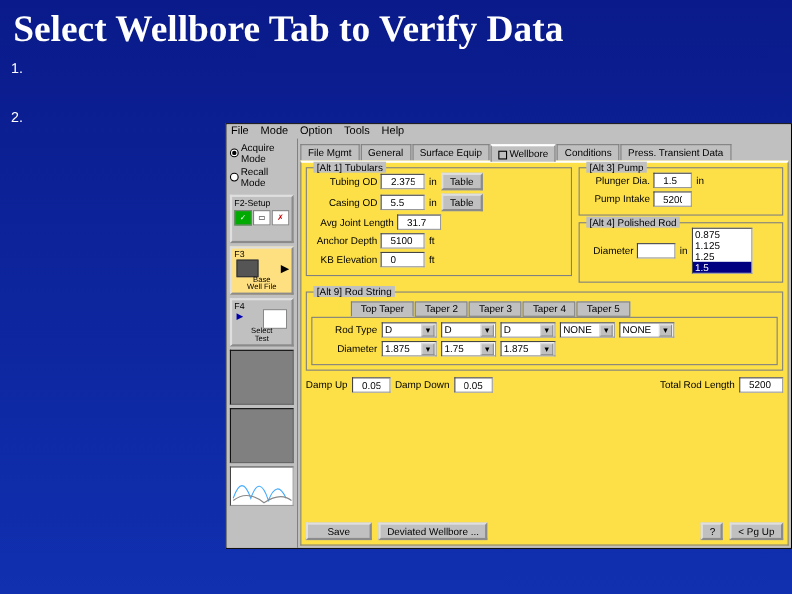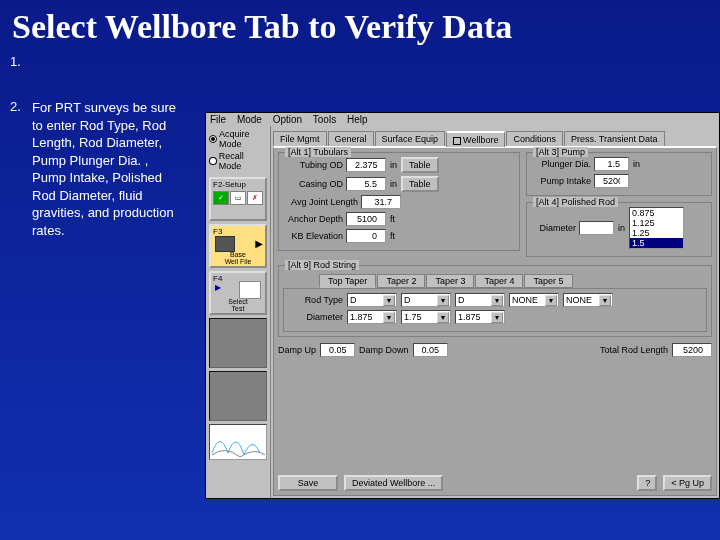--- a/index.html
+++ b/index.html
@@ -28,26 +28,26 @@
   .mini-icon.red { background: #fff; color: #c00; }
   .fbtn.yellow { background: #ffe080; }
   .fbtn-sub { font-size: 7px; text-align: center; position: absolute; bottom: 1px; left: 0; right: 0; }
   .gray-box { width: 58px; height: 50px; background: #808080; border: 1px inset #666; margin-bottom: 3px; }
   .wave-box { width: 58px; height: 36px; background: #fff; border: 1px inset #999; position: relative; overflow: hidden; }
   .right-panel { flex: 1; background: #c0c0c0; padding: 2px; }
   .tabs { display: flex; font-size: 9px; height: 18px; align-items: flex-end; }
   .tab { padding: 2px 6px; background: #c0c0c0; border: 1px solid #808080; border-bottom: none; margin-right: 1px; cursor: pointer; }
   .tab.active { background: #c0c0c0; border-top: 2px solid #fff; position: relative; top: 1px; z-index: 2; }
   .tab-check { width: 8px; height: 8px; border: 1px solid #000; display: inline-block; margin-right: 2px; vertical-align: middle; }
-  .tab-content { border: 1px solid #808080; border-top: 2px solid #fff; background: #a3a3a3; padding: 4px; min-height: 350px; position: relative; }
+  .tab-content { border: 1px solid #808080; border-top: 2px solid #fff; background: #fde047; padding: 4px; min-height: 350px; position: relative; }
   .fieldset { border: 1px solid #808080; padding: 4px; margin-bottom: 4px; position: relative; }
   .legend { position: absolute; top: -6px; left: 6px; background: #c0c0c0; padding: 0 3px; font-size: 9px; }
   .row { display: flex; align-items: center; margin-bottom: 3px; font-size: 9px; }
   .lbl { width: 60px; text-align: right; margin-right: 3px; }
-  .inp { border: 1px inset #999; background: #fff; height: 14px; padding: 0 8px; font-size: 9px; text-align: right; }
+  .inp { border: 1px inset #999; background: #fff; height: 14px; padding: 0 8px; font-size: 9px; }
   .btn { border: 2px outset #dfdfdf; background: #c0c0c0; padding: 1px 6px; font-size: 9px; cursor: pointer; }
   .unit { margin: 0 4px; font-size: 9px; }
   .two-col { display: flex; gap: 6px; }
   .col { flex: 1; }
   .listbox { border: 1px inset #999; background: #fff; font-size: 9px; width: 55px; }
   .listbox div { padding: 0 2px; }
   .listbox div.sel { background: #000080; color: #fff; }
   .subtabs { display: flex; font-size: 9px; margin-top: 4px; padding-left: 36px; }
   .subtab { padding: 1px 8px; border: 1px solid #808080; background: #c0c0c0; margin-right: 1px; }
   .subtab.active { border-bottom: 1px solid #c0c0c0; }
@@ -63,21 +63,20 @@
 <body>
 
 <div class="slide-title">Select Wellbore Tab to Verify Data</div>
 <div class="slide-body">
   <div class="instructions">
     <div class="instr-row">
       <div class="instr-num">1.</div>
     </div>
     <div class="instr-row">
       <div class="instr-num">2.</div>
-      <div class="instr-text">For PRT surveys be sure to enter Rod Type, Rod Length, Rod Diameter, Pump Plunger Dia. , Pump Intake, Polished Rod Diameter, fluid gravities, and production rates.</div>
     </div>
   </div>
 </div>
 
 <div class="app">
   <div class="menubar">
     <span>File</span>
     <span>Mode</span>
     <span>Option</span>
     <span>Tools</span>

